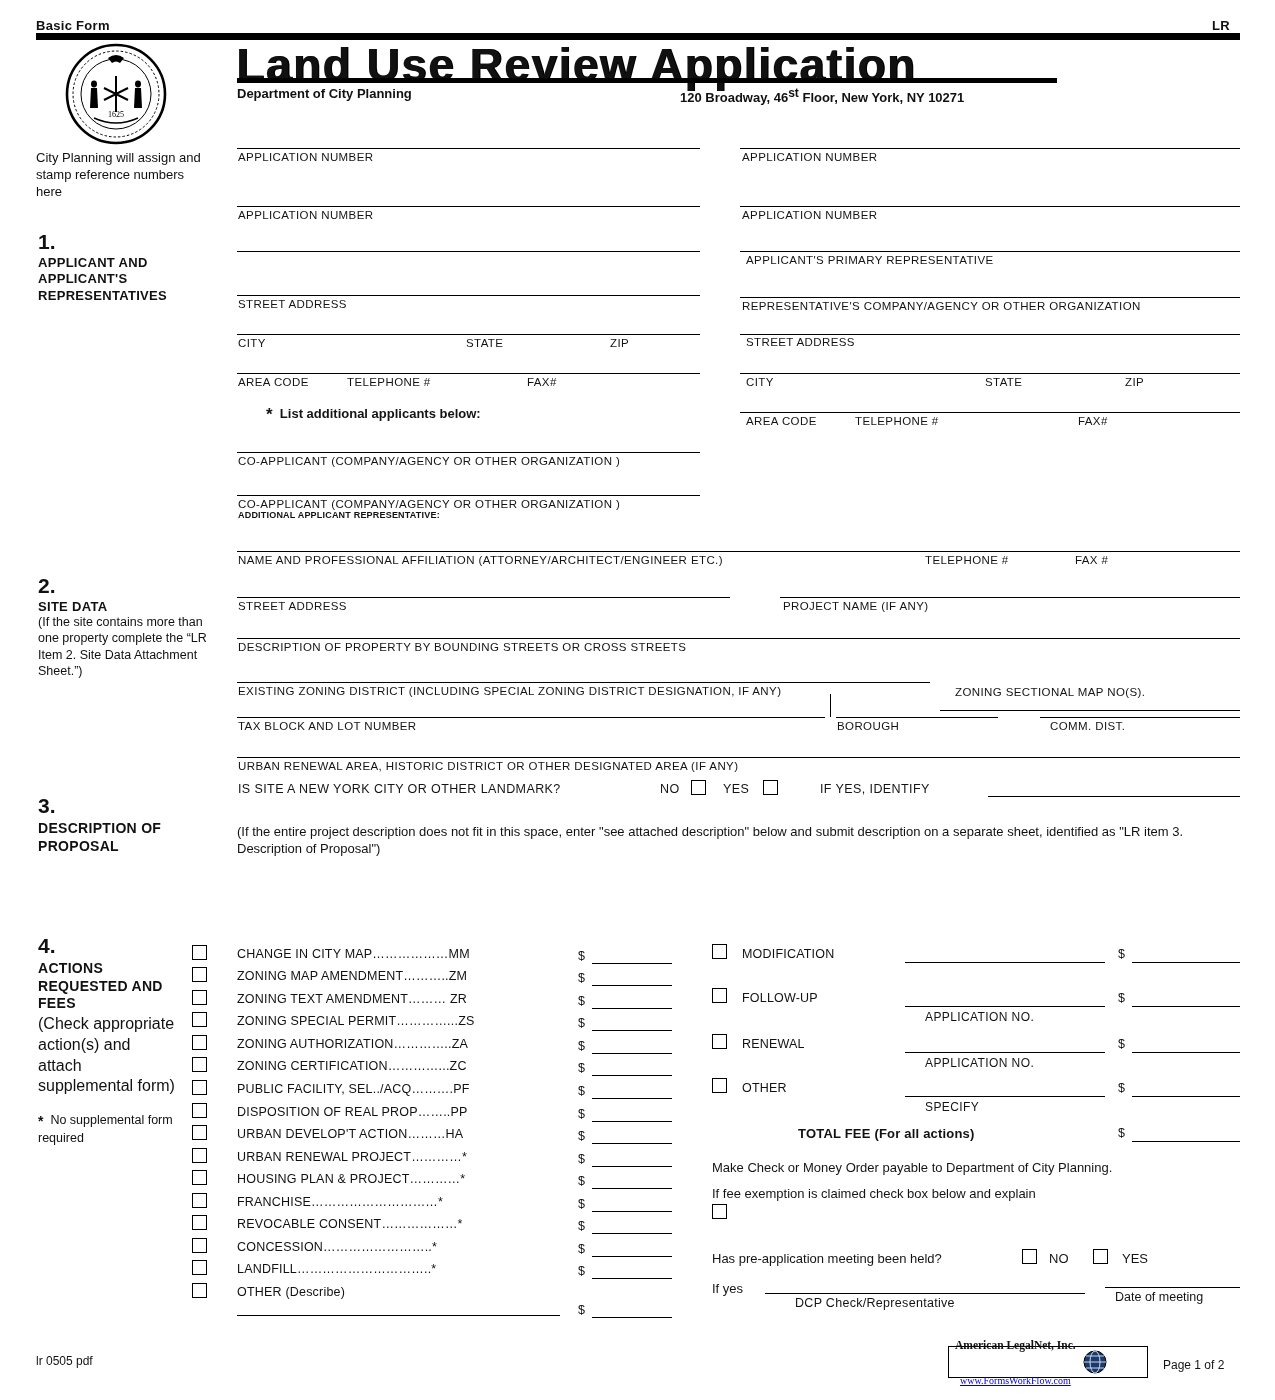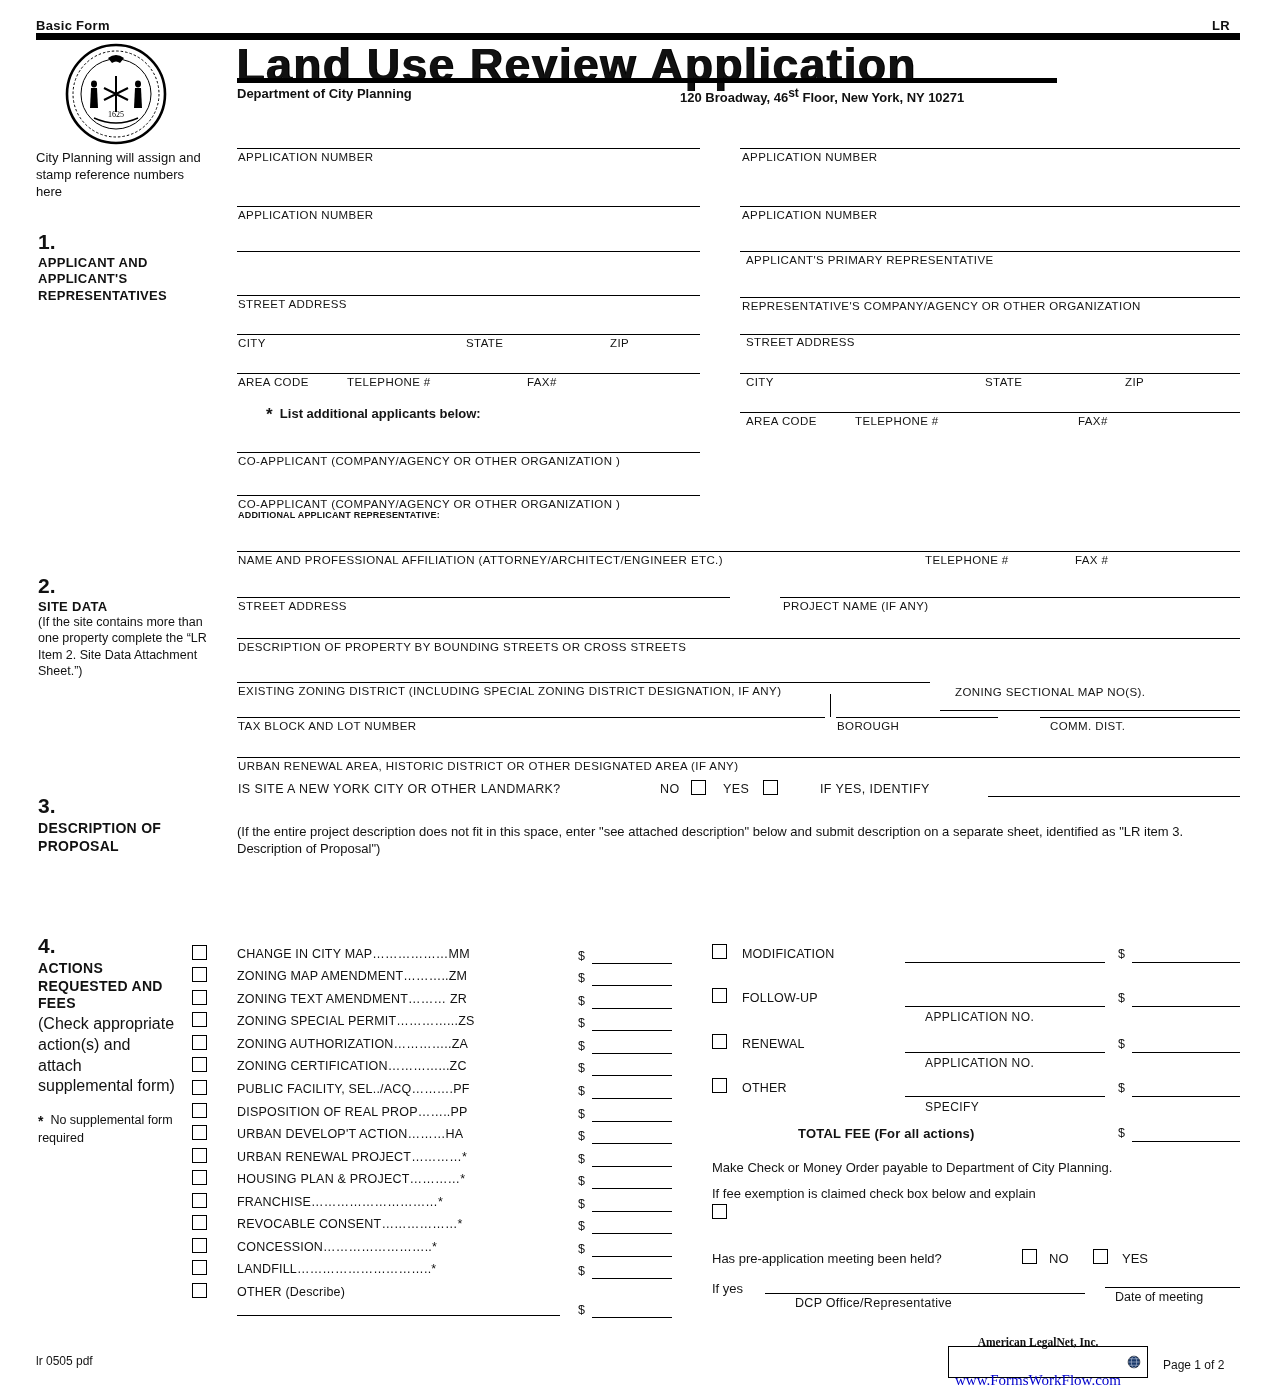--- a/index.html
+++ b/index.html
@@ -20,21 +20,21 @@
   .sec-num { position:absolute; font-size:21px; font-weight:bold; }
   .sec-title { position:absolute; font-size:13px; font-weight:bold; line-height:1.25; letter-spacing:.3px; }
   .note { position:absolute; font-size:12.5px; line-height:1.3; }
   .action-lbl { position:absolute; font-size:12.5px; letter-spacing:.2px; white-space:nowrap; }
   .dollar { position:absolute; font-size:12.5px; }
   .star-big { font-size:17px; font-weight:bold; vertical-align:-2px; }
   sup { font-size:12px; }
   .legalnet { position:absolute; border:1.4px solid #000; display:flex; align-items:center; gap:6px; padding:2px 6px; background:#fff; }
   .legalnet .txtcol { display:flex; flex-direction:column; align-items:center; }
   .legalnet .name { font-family:"Liberation Serif", serif; font-weight:bold; font-size:11.5px; white-space:nowrap; }
-  .legalnet .url { font-family:"Liberation Serif", serif; font-size:15px; color:#0000cc; white-space:nowrap;margin-top:24px; }
+  .legalnet .url { font-family:"Liberation Serif", serif; font-size:10px; color:#0000cc; text-decoration:underline; white-space:nowrap;margin-top:24px; }
 </style>
 </head>
 <body>
 
 <div class="page">
 
   <span class="hdr-small" style="left:36px;top:18px">Basic Form</span>
   <span class="hdr-small" style="left:1212px;top:18px">LR</span>
   <div class="bar" style="left:36px;top:33px;width:1204px;height:7px"></div>
 
@@ -279,21 +279,21 @@
   <div class="cb" style="left:712px;top:1204px"></div>
 
   <span class="txt" style="left:712px;top:1251px;font-size:13px">Has pre-application meeting been held?</span>
   <div class="cb" style="left:1022px;top:1249px"></div>
   <span class="txt" style="left:1049px;top:1251px;font-size:13px">NO</span>
   <div class="cb" style="left:1093px;top:1249px"></div>
   <span class="txt" style="left:1122px;top:1251px;font-size:13px">YES</span>
 
   <span class="txt" style="left:712px;top:1281px;font-size:13px">If yes</span>
   <div class="line" style="left:765px;top:1293px;width:320px"></div>
-  <span class="txt" style="left:795px;top:1296px;font-size:12.5px;letter-spacing:.3px">DCP Office/Representative</span>
+  <span class="txt" style="left:795px;top:1296px;font-size:12.5px;letter-spacing:.3px">DCP Check/Representative</span>
   <div class="line" style="left:1105px;top:1287px;width:135px"></div>
   <span class="txt" style="left:1115px;top:1290px;font-size:12.5px">Date of meeting</span>
 
   <span class="txt" style="left:36px;top:1354px;font-size:12px">lr 0505 pdf</span>
 
   <div class="legalnet" style="left:948px;top:1346px;width:200px;height:32px">
     <div class="txtcol">
       <span class="name">American LegalNet, Inc.</span>
       <span class="url">www.FormsWorkFlow.com</span>
     </div>

